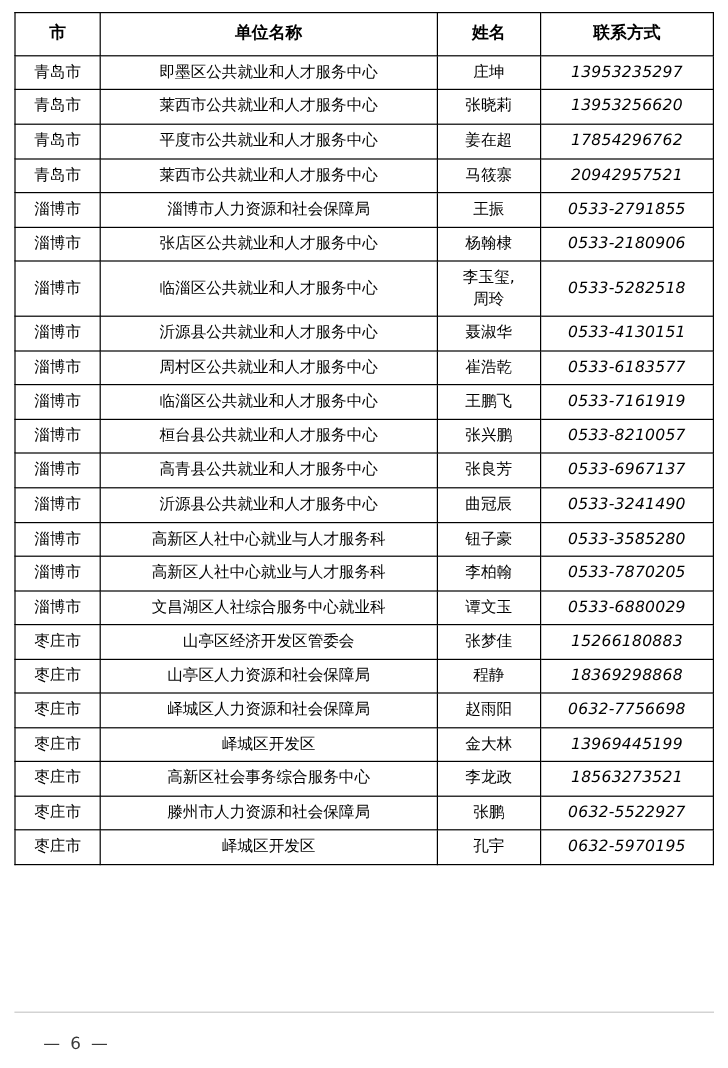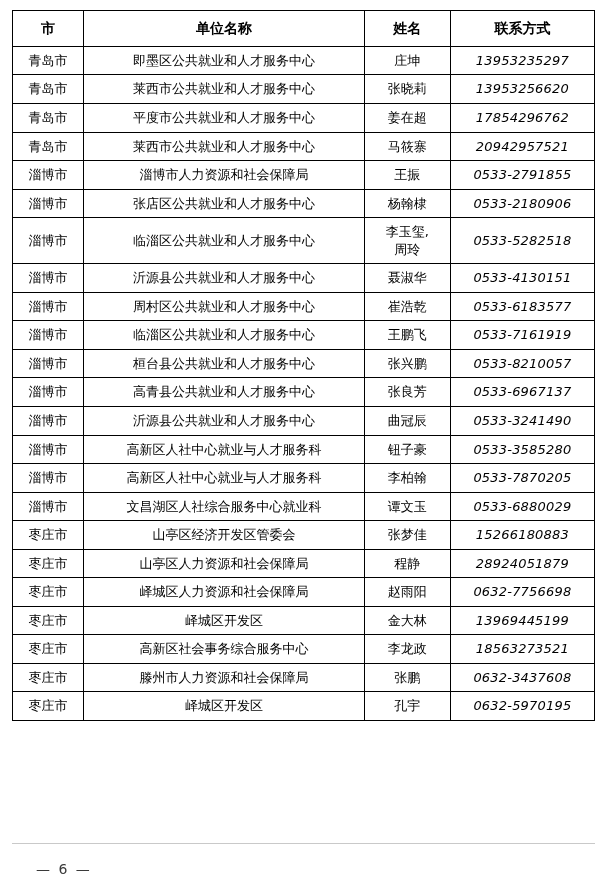--- a/index.html
+++ b/index.html
@@ -201,21 +201,21 @@
       <tr>
         <td class="city-cell">枣庄市</td>
         <td class="unit-cell">山亭区经济开发区管委会</td>
         <td class="name-cell">张梦佳</td>
         <td class="phone-cell">15266180883</td>
       </tr>
       <tr>
         <td class="city-cell">枣庄市</td>
         <td class="unit-cell">山亭区人力资源和社会保障局</td>
         <td class="name-cell">程静</td>
-        <td class="phone-cell">28924051879</td>
+        <td class="phone-cell">18369298868</td>
       </tr>
       <tr>
         <td class="city-cell">枣庄市</td>
         <td class="unit-cell">峄城区人力资源和社会保障局</td>
         <td class="name-cell">赵雨阳</td>
         <td class="phone-cell">0632-7756698</td>
       </tr>
       <tr>
         <td class="city-cell">枣庄市</td>
         <td class="unit-cell">峄城区开发区</td>
@@ -225,21 +225,21 @@
       <tr>
         <td class="city-cell">枣庄市</td>
         <td class="unit-cell">高新区社会事务综合服务中心</td>
         <td class="name-cell">李龙政</td>
         <td class="phone-cell">18563273521</td>
       </tr>
       <tr>
         <td class="city-cell">枣庄市</td>
         <td class="unit-cell">滕州市人力资源和社会保障局</td>
         <td class="name-cell">张鹏</td>
-        <td class="phone-cell">0632-3437608</td>
+        <td class="phone-cell">0632-5522927</td>
       </tr>
       <tr>
         <td class="city-cell">枣庄市</td>
         <td class="unit-cell">峄城区开发区</td>
         <td class="name-cell">孔宇</td>
         <td class="phone-cell">0632-5970195</td>
       </tr>
     </tbody>
   </table>
 

